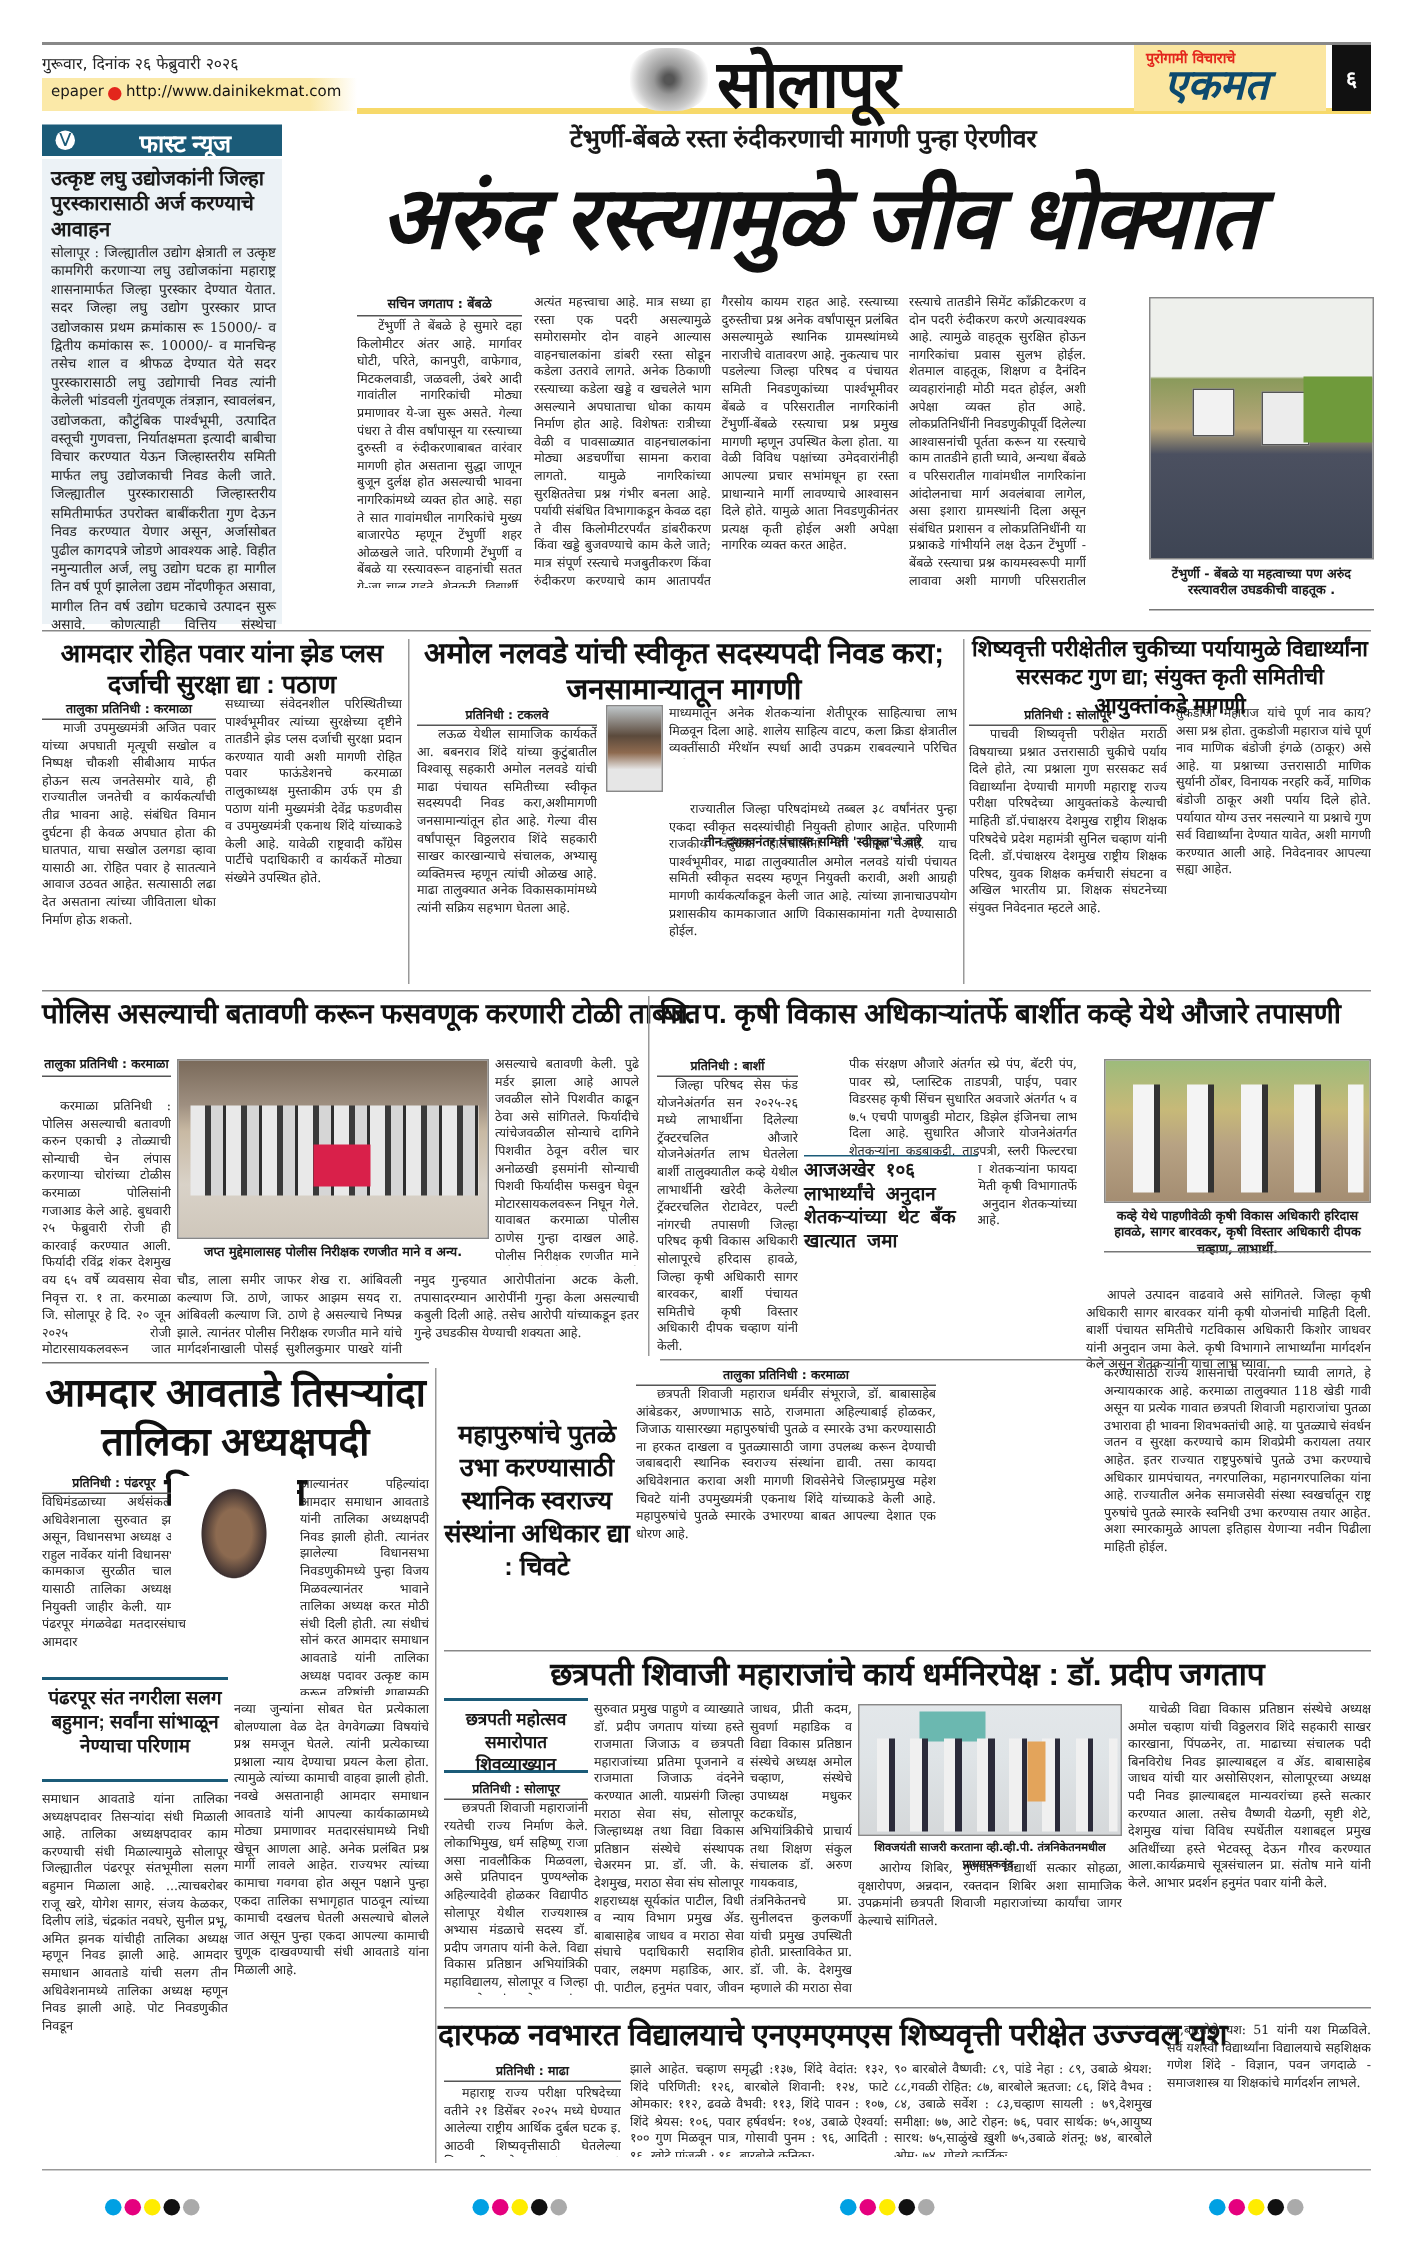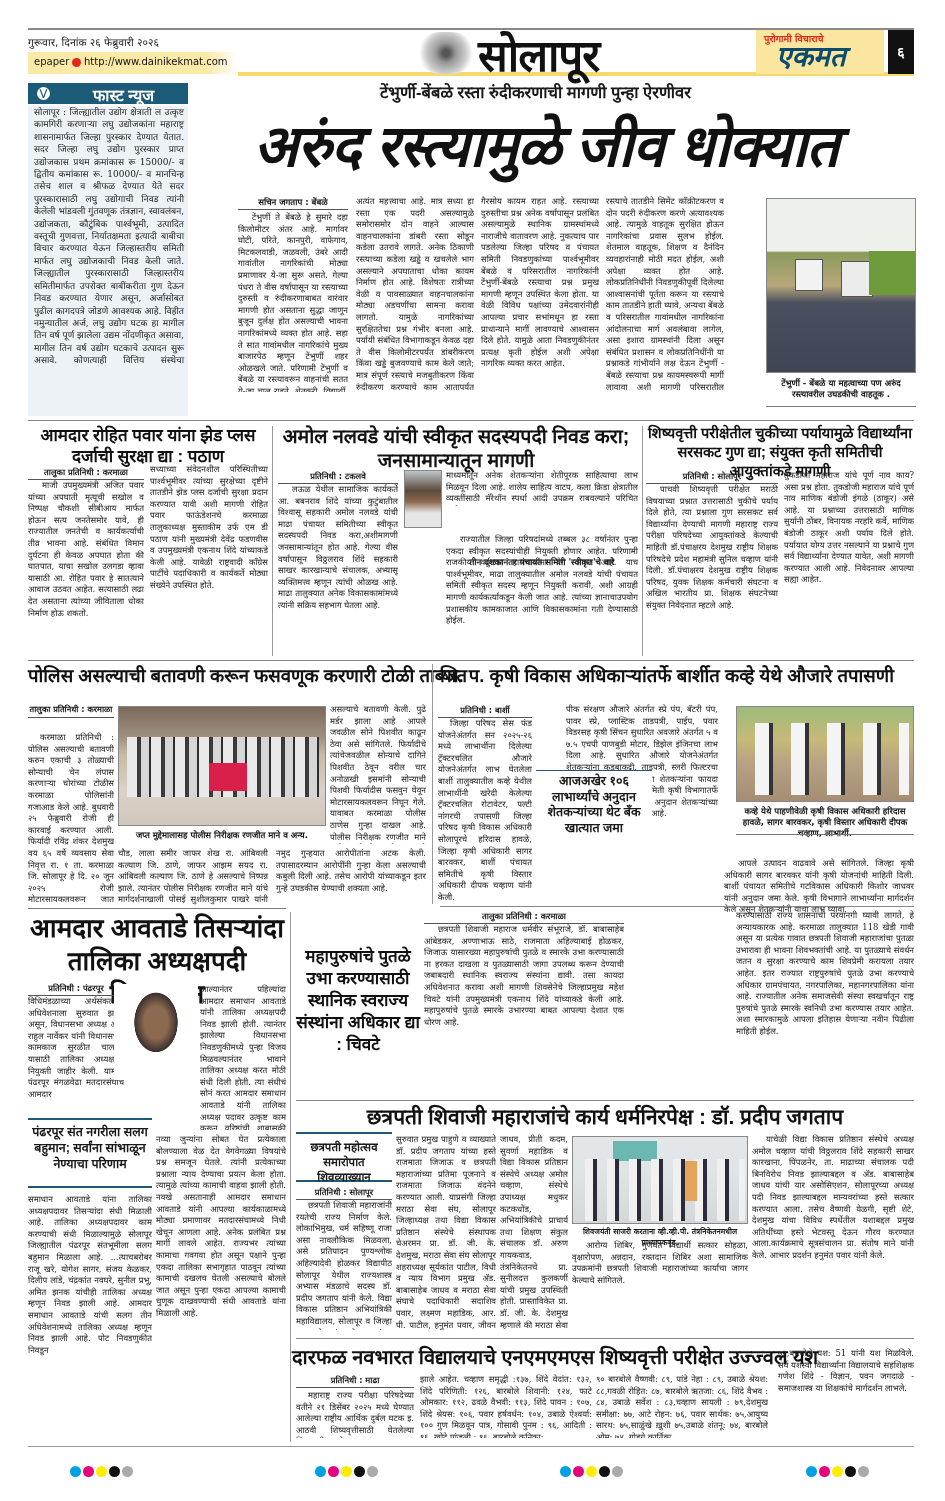--- a/index.html
+++ b/index.html
@@ -36,20 +36,21 @@
 </div>
 <div class="abs" style="left:888px; top:30px; width:26px; height:44px; background:#111;">
   <div class="sans" style="color:#fff; font-size:14px; text-align:center; margin-top:12px; font-weight:bold;">६</div>
 </div>
 
 <div class="abs" style="left:28px; top:83px; width:160px; height:21px; background:#1b5b78;">
   <span style="position:absolute; left:9px; top:4px; width:13px; height:13px; border-radius:50%; background:#fff; color:#1b5b78; font-size:9px; text-align:center; line-height:13px; font-weight:bold;">⋁</span>
   <span class="cond" style="position:absolute; left:38px; top:1px; font-size:16px; font-weight:bold; color:#fff;margin-left:27px;">फास्ट न्यूज</span>
 </div>
 <div class="abs" style="left:28px; top:106px; width:160px; height:310px; background:#ecf2f6;">
+  <div class="cond" style="font-size:13.5px; font-weight:bold; line-height:17px; padding:4px 4px 2px 6px;">उत्कृष्ट लघु उद्योजकांनी जिल्हा पुरस्कारासाठी अर्ज करण्याचे आवाहन</div>
   <div class="body-txt" style="font-size:9px; line-height:12.4px; padding:0 4px 0 6px; height:260px;">सोलापूर : जिल्ह्यातील उद्योग क्षेत्राती ल उत्कृष्ट कामगिरी करणाऱ्या लघु उद्योजकांना महाराष्ट्र शासनामार्फत जिल्हा पुरस्कार देण्यात येतात. सदर जिल्हा लघु उद्योग पुरस्कार प्राप्त उद्योजकास प्रथम क्रमांकास रू 15000/- व द्वितीय कमांकास रू. 10000/- व मानचिन्ह तसेच शाल व श्रीफळ देण्यात येते सदर पुरस्कारासाठी लघु उद्योगाची निवड त्यांनी केलेली भांडवली गुंतवणूक तंत्रज्ञान, स्वावलंबन, उद्योजकता, कौटुंबिक पार्श्वभूमी, उत्पादित वस्तूची गुणवत्ता, निर्यातक्षमता इत्यादी बाबीचा विचार करण्यात येऊन जिल्हास्तरीय समिती मार्फत लघु उद्योजकाची निवड केली जाते. जिल्ह्यातील पुरस्कारासाठी जिल्हास्तरीय समितीमार्फत उपरोक्त बाबींकरीता गुण देऊन निवड करण्यात येणार असून, अर्जासोबत पुढील कागदपत्रे जोडणे आवश्यक आहे. विहीत नमुन्यातील अर्ज, लघु उद्योग घटक हा मागील तिन वर्ष पूर्ण झालेला उद्यम नोंदणीकृत असावा, मागील तिन वर्ष उद्योग घटकाचे उत्पादन सुरू असावे. कोणत्याही वित्तिय संस्थेचा बकबाकीदार नसावा आदी निकष आहेत.</div>
 </div>
 
 <div class="abs cond" style="left:380px; top:80px; font-size:16.5px; font-weight:bold;">टेंभुर्णी-बेंबळे रस्ता रुंदीकरणाची मागणी पुन्हा ऐरणीवर</div>
 <div class="head" style="left:226px; top:112px; width:640px; font-size:58px; letter-spacing:-1px; line-height:68px;font-style:italic;">अरुंद रस्त्यामुळे जीव धोक्यात</div>
 
 <div class="abs sans" style="left:238px; top:196px; width:110px; font-size:8.5px; font-weight:bold; text-align:center; border-bottom:1px solid #555; padding-bottom:2px;">सचिन जगताप : बेंबळे</div>
 <div class="abs body-txt" style="left:238px; top:212px; width:110px; height:180px; text-indent:14px;">टेंभुर्णी ते बेंबळे हे सुमारे दहा किलोमीटर अंतर आहे. मार्गावर घोटी, परिते, कानपुरी, वाफेगाव, मिटकलवाडी, जळवली, उंबरे आदी गावांतील नागरिकांची मोठ्या प्रमाणावर ये-जा सुरू असते. गेल्या पंधरा ते वीस वर्षांपासून या रस्त्याच्या दुरुस्ती व रुंदीकरणाबाबत वारंवार मागणी होत असताना सुद्धा जाणून बुजून दुर्लक्ष होत असल्याची भावना नागरिकांमध्ये व्यक्त होत आहे. सहा ते सात गावांमधील नागरिकांचे मुख्य बाजारपेठ म्हणून टेंभुर्णी शहर ओळखले जाते. परिणामी टेंभुर्णी व बेंबळे या रस्त्यावरून वाहनांची सतत ये-जा चालू राहते. शेतकरी, विद्यार्थी, नोकरदार, दवा वाहतूक तसेच व्यापारी वर्गासाठी हा मार्ग</div>
 <div class="abs body-txt" style="left:356px; top:196px; width:118px; height:196px;">अत्यंत महत्त्वाचा आहे. मात्र सध्या हा रस्ता एक पदरी असल्यामुळे समोरासमोर दोन वाहने आल्यास वाहनचालकांना डांबरी रस्ता सोडून कडेला उतरावे लागते. अनेक ठिकाणी रस्त्याच्या कडेला खड्डे व खचलेले भाग असल्याने अपघाताचा धोका कायम निर्माण होत आहे. विशेषतः रात्रीच्या वेळी व पावसाळ्यात वाहनचालकांना मोठ्या अडचणींचा सामना करावा लागतो. यामुळे नागरिकांच्या सुरक्षिततेचा प्रश्न गंभीर बनला आहे. पर्यायी संबंधित विभागाकडून केवळ दहा ते वीस किलोमीटरपर्यंत डांबरीकरण किंवा खड्डे बुजवण्याचे काम केले जाते; मात्र संपूर्ण रस्त्याचे मजबुतीकरण किंवा रुंदीकरण करण्याचे काम आतापर्यंत हाती घेतलेले नाही.</div>
 <div class="abs body-txt" style="left:481px; top:196px; width:118px; height:196px;">गैरसोय कायम राहत आहे. रस्त्याच्या दुरुस्तीचा प्रश्न अनेक वर्षांपासून प्रलंबित असल्यामुळे स्थानिक ग्रामस्थांमध्ये नाराजीचे वातावरण आहे. नुकत्याच पार पडलेल्या जिल्हा परिषद व पंचायत समिती निवडणुकांच्या पार्श्वभूमीवर बेंबळे व परिसरातील नागरिकांनी टेंभुर्णी-बेंबळे रस्त्याचा प्रश्न प्रमुख मागणी म्हणून उपस्थित केला होता. या वेळी विविध पक्षांच्या उमेदवारांनीही आपल्या प्रचार सभांमधून हा रस्ता प्राधान्याने मार्गी लावण्याचे आश्वासन दिले होते. यामुळे आता निवडणुकीनंतर प्रत्यक्ष कृती होईल अशी अपेक्षा नागरिक व्यक्त करत आहेत.</div>
@@ -100,21 +101,21 @@
 <div class="abs body-txt" style="left:330px; top:704px; width:96px; height:140px;">असल्याचे बतावणी केली. पुढे मर्डर झाला आहे आपले जवळील सोने पिशवीत काढून ठेवा असे सांगितले. फिर्यादीचे त्यांचेजवळील सोन्याचे दागिने पिशवीत ठेवून वरील चार अनोळखी इसमांनी सोन्याची पिशवी फिर्यादीस फसवुन घेवून मोटारसायकलवरून निघून गेले. यावाबत करमाळा पोलीस ठाणेस गुन्हा दाखल आहे. पोलीस निरीक्षक रणजीत माने यांचे मार्गदर्शनाखाली पथकाने तपास करून आरोपी निष्पन्न केले.</div>
 <div class="abs body-txt" style="left:118px; top:848px; width:308px; height:58px; column-count:2; column-gap:8px;">चौड, लाला समीर जाफर शेख रा. आंबिवली कल्याण जि. ठाणे, जाफर आझम सयद रा. आंबिवली कल्याण जि. ठाणे हे असल्याचे निष्पन्न झाले. त्यानंतर पोलीस निरीक्षक रणजीत माने यांचे मार्गदर्शनाखाली पोसई सुशीलकुमार पाखरे यांनी नमुद गुन्हयात आरोपीतांना अटक केली. तपासादरम्यान आरोपींनी गुन्हा केला असल्याची कबुली दिली आहे. तसेच आरोपी यांच्याकडून इतर गुन्हे उघडकीस येण्याची शक्यता आहे.</div>
 
 <div class="vrule" style="left:432px; top:664px; height:240px;"></div>
 
 <div class="head" style="left:440px; top:664px; width:476px; font-size:18.5px; line-height:24px; text-align:left; white-space:nowrap;">जि. प. कृषी विकास अधिकाऱ्यांतर्फे बार्शीत कव्हे येथे औजारे तपासणी</div>
 <div class="abs sans" style="left:438px; top:704px; width:94px; font-size:8.3px; font-weight:bold; text-align:center; border-bottom:1px solid #555; padding-bottom:2px;">प्रतिनिधी : बार्शी</div>
 <div class="abs body-txt" style="left:438px; top:718px; width:94px; height:185px; text-indent:12px;">जिल्हा परिषद सेस फंड योजनेअंतर्गत सन २०२५-२६ मध्ये लाभार्थीना दिलेल्या ट्रॅक्टरचलित औजारे योजनेअंतर्गत लाभ घेतलेला बार्शी तालुक्यातील कव्हे येथील लाभार्थीनी खरेदी केलेल्या ट्रॅक्टरचलित रोटावेटर, पल्टी नांगरची तपासणी जिल्हा परिषद कृषी विकास अधिकारी सोलापूरचे हरिदास हावळे, जिल्हा कृषी अधिकारी सागर बारवकर, बार्शी पंचायत समितीचे कृषी विस्तार अधिकारी दीपक चव्हाण यांनी केली.</div>
 <div class="abs body-txt" style="left:566px; top:704px; width:152px; height:200px;">पीक संरक्षण औजारे अंतर्गत स्प्रे पंप, बॅटरी पंप, पावर स्प्रे, प्लास्टिक ताडपत्री, पाईप, पवार विडरसह कृषी सिंचन सुधारित अवजारे अंतर्गत ५ व ७.५ एचपी पाणबुडी मोटार, डिझेल इंजिनचा लाभ दिला आहे. सुधारित औजारे योजनेअंतर्गत शेतकऱ्यांना कडबाकुट्टी, ताडपत्री, स्लरी फिल्टरचा लाभ दिल्याने या औजारांचा शेतकऱ्यांना फायदा होत आहे. बार्शी पंचायत समिती कृषी विभागातर्फे आजअखेर १०६ लाभार्थ्यांचे अनुदान शेतकऱ्यांच्या थेट बँक खात्यात जमा झाले आहे.</div>
 <div class="abs" style="left:536px; top:770px; width:116px; height:64px; background:#fff; border-top:1px solid #1b5b78;">
-  <div class="cond" style="font-size:12.5px; font-weight:bold; text-align:center; line-height:15.5px; padding-top:3px;">आजअखेर १०६ लाभार्थ्यांचे अनुदान शेतकऱ्यांच्या थेट बँक खात्यात जमा</div>
+  <div class="cond" style="font-size:12.5px; font-weight:bold; text-align:left; line-height:15.5px; padding-top:3px;font-family:Liberation Mono, monospace;">आजअखेर १०६ लाभार्थ्यांचे अनुदान शेतकऱ्यांच्या थेट बँक खात्यात जमा</div>
 </div>
 <div class="photo" style="left:736px; top:706px; width:178px; height:96px; background:linear-gradient(180deg,#9dbb7b 0%,#c7b978 35%,#b7a283 60%,#a48d72 100%);">
   <div style="position:absolute; left:6px; top:16px; width:166px; height:72px; background:repeating-linear-gradient(90deg,transparent 0 12px,#f4f4f4 12px 26px,#333 26px 30px,transparent 30px 36px);"></div>
 </div>
 <div class="caption" style="left:736px; top:806px; width:178px;">कव्हे येथे पाहणीवेळी कृषी विकास अधिकारी हरिदास हावळे, सागर बारवकर, कृषी विस्तार अधिकारी दीपक चव्हाण, लाभार्थी.</div>
 <div class="rule" style="left:736px; top:834px; width:178px;"></div>
 <div class="abs body-txt" style="left:724px; top:840px; width:190px; height:62px; text-indent:14px;margin-top:18px;">आपले उत्पादन वाढवावे असे सांगितले. जिल्हा कृषी अधिकारी सागर बारवकर यांनी कृषी योजनांची माहिती दिली. बार्शी पंचायत समितीचे गटविकास अधिकारी किशोर जाधवर यांनी अनुदान जमा केले. कृषी विभागाने लाभार्थ्यांना मार्गदर्शन केले असून शेतकऱ्यांनी याचा लाभ घ्यावा.</div>
 
 <div class="rule" style="left:28px; top:908px; width:258px;"></div>
 <div class="rule" style="left:440px; top:906px; width:474px; background:#888;"></div>

